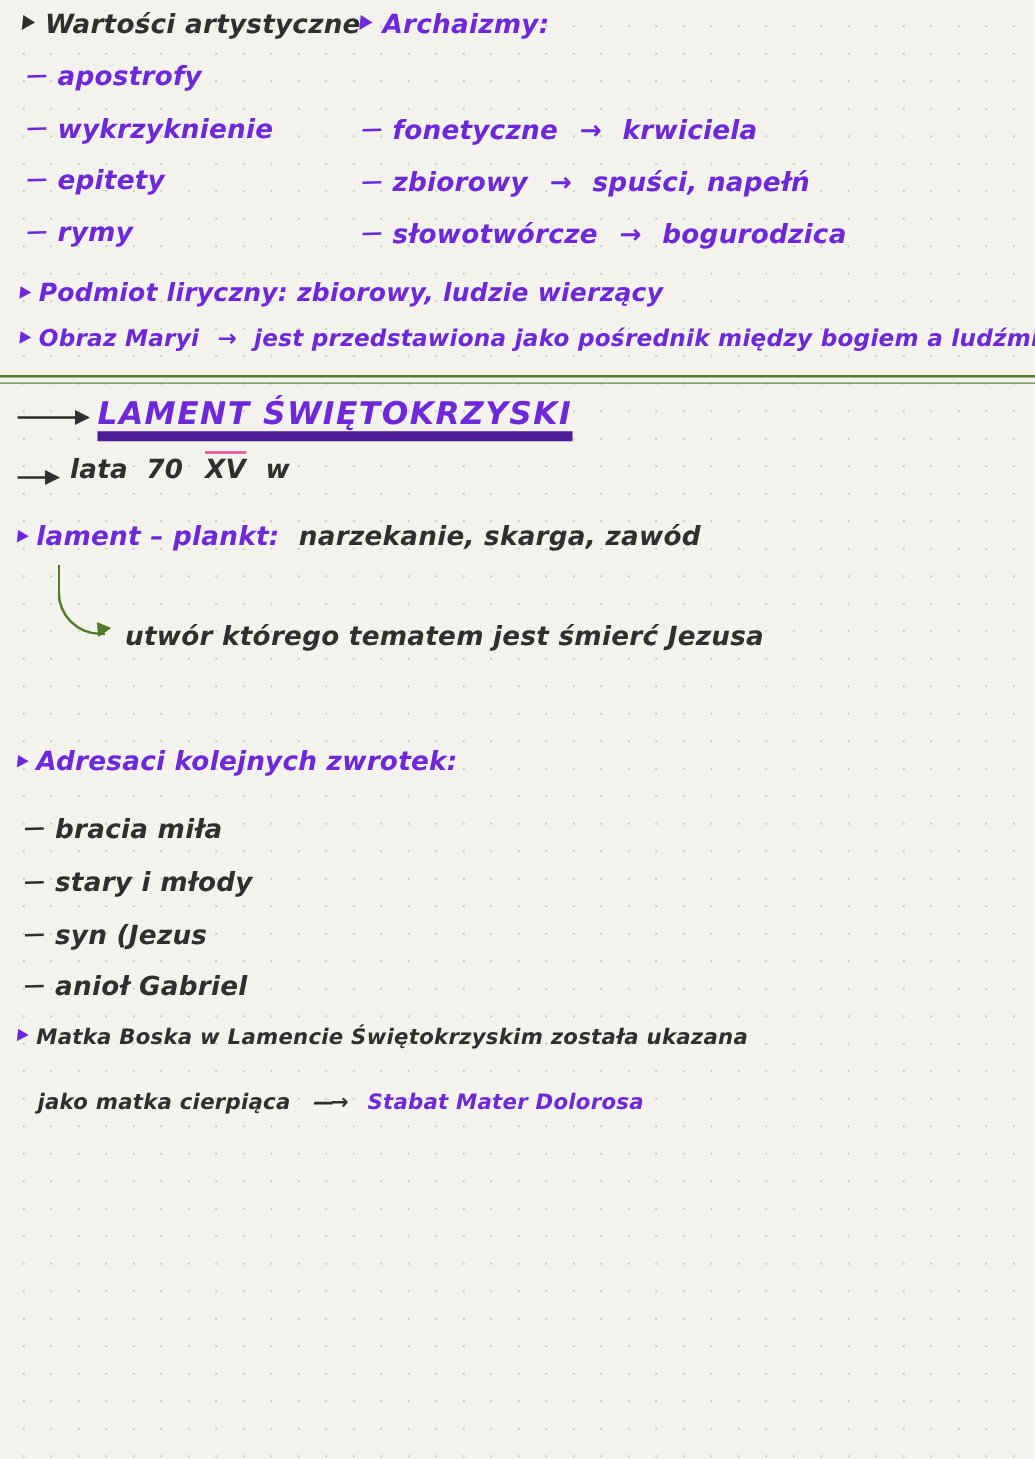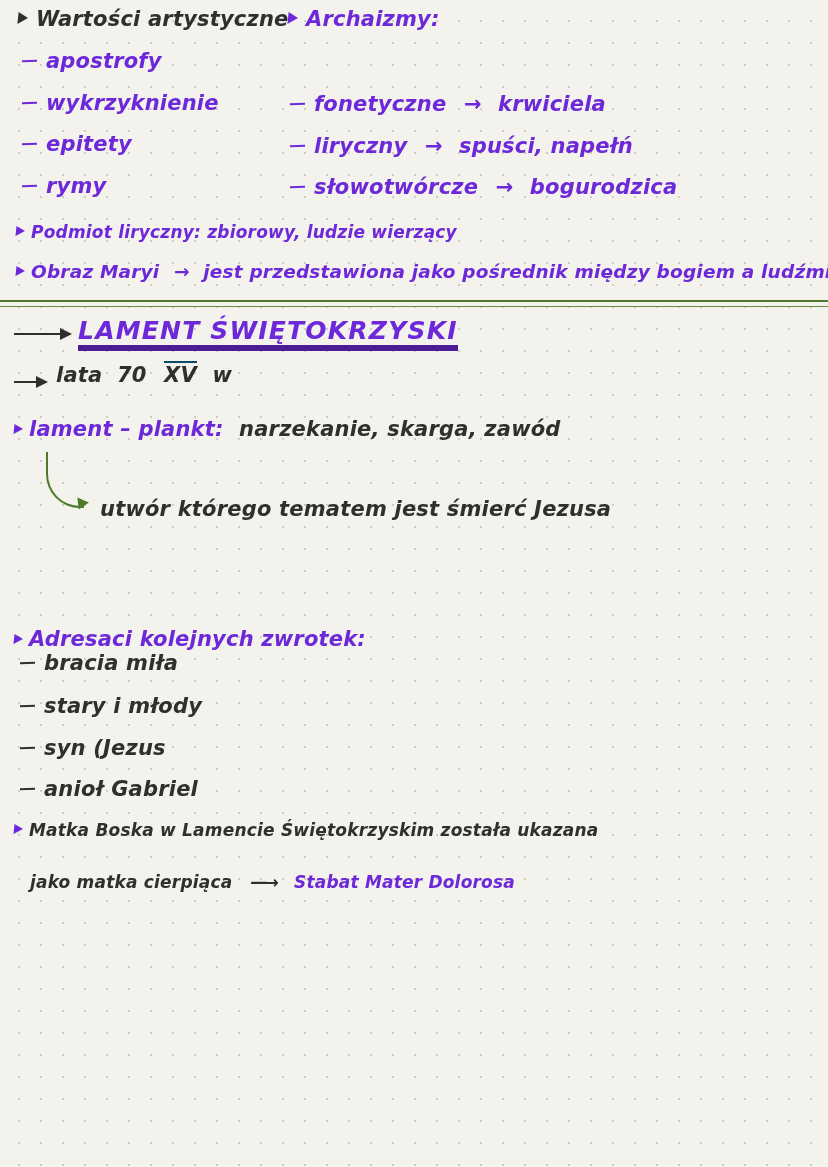--- a/index.html
+++ b/index.html
@@ -43,21 +43,21 @@
   }
 
   
   .ln {
     position: absolute;
     white-space: nowrap;
     line-height: 1.05;
   }
 
   .s22 { font-size: 21px; }
-  .s20 { font-size: 17px; }
+  .s20 { font-size: 20px; }
   .s19 { font-size: 18.5px; }
   .s24 { font-size: 17px; }
 
   
   .tri {
     display: inline-block;
     width: 0; height: 0;
     border-left: 10px solid currentColor;
     border-top: 6.5px solid transparent;
     border-bottom: 6.5px solid transparent;
@@ -89,25 +89,25 @@
   .rule {
     position: absolute;
     left: 0;
     width: 828px;
     height: 0;
     border-top: 2px solid #4e7a2a;
   }
   .rule.thin { border-top-width: 1px; opacity: .85; }
 
   .underline {
-    border-bottom: 6px solid #4c1d95;
+    border-bottom: 8px solid #4c1d95;
     padding-bottom: 1px;
   }
   .overline-dark {
-    border-top: 2px solid #0c4a6e;
+    border-top: 2px solid #ec4899;
     padding-top: 0px;
   }
 
   .title {
     font-size: 25px;
     letter-spacing: 1.2px;
     font-weight: 700;
     font-style: italic;
   }
 
@@ -172,21 +172,21 @@
   <div class="ln hand green s22" style="left:288px; top:8px;">
     <span class="tri"></span><span>Archaizmy:</span>
   </div>
 
   <div class="ln hand green s22" style="left:290px; top:93px;">
     <span class="dash"></span><span>fonetyczne</span>
     <span class="arrow" style="margin:0 10px;">→</span>
     <span>krwiciela</span>
   </div>
   <div class="ln hand green s22" style="left:290px; top:135px;">
-    <span class="dash"></span><span>liryczny</span>
+    <span class="dash"></span><span>zbiorowy</span>
     <span class="arrow" style="margin:0 10px;">→</span>
     <span>spuści, napełń</span>
   </div>
   <div class="ln hand green s22" style="left:290px; top:176px;">
     <span class="dash"></span><span>słowotwórcze</span>
     <span class="arrow" style="margin:0 10px;">→</span>
     <span>bogurodzica</span>
   </div>
 
   <div class="ln hand green s20" style="left:16px; top:224px;">
@@ -217,21 +217,21 @@
     <span class="green"><span class="tri small"></span><span>lament – plankt</span><span>:</span></span>
     <span class="dark" style="margin-left:8px;">narzekanie, skarga, zawód</span>
   </div>
 
   <div class="hook" style="left:46px; top:452px; width:36px; height:54px;"></div>
   <div class="hookhead2" style="left:78px; top:497px;"></div>
 
   <div class="ln hand dark s22" style="left:100px; top:498px;">utwór którego tematem jest śmierć Jezusa</div>
 
 
-  <div class="ln hand green s22" style="left:14px; top:628px;">
+  <div class="ln hand green s22" style="left:14px; top:598px;">
     <span class="tri small"></span><span>Adresaci kolejnych zwrotek:</span>
   </div>
 
   <div class="ln hand dark s22" style="left:20px; top:652px;">
     <span class="dash"></span><span>bracia miła</span>
   </div>
   <div class="ln hand dark s22" style="left:20px; top:695px;">
     <span class="dash"></span><span>stary i młody</span>
   </div>
   <div class="ln hand dark s22" style="left:20px; top:737px;">

